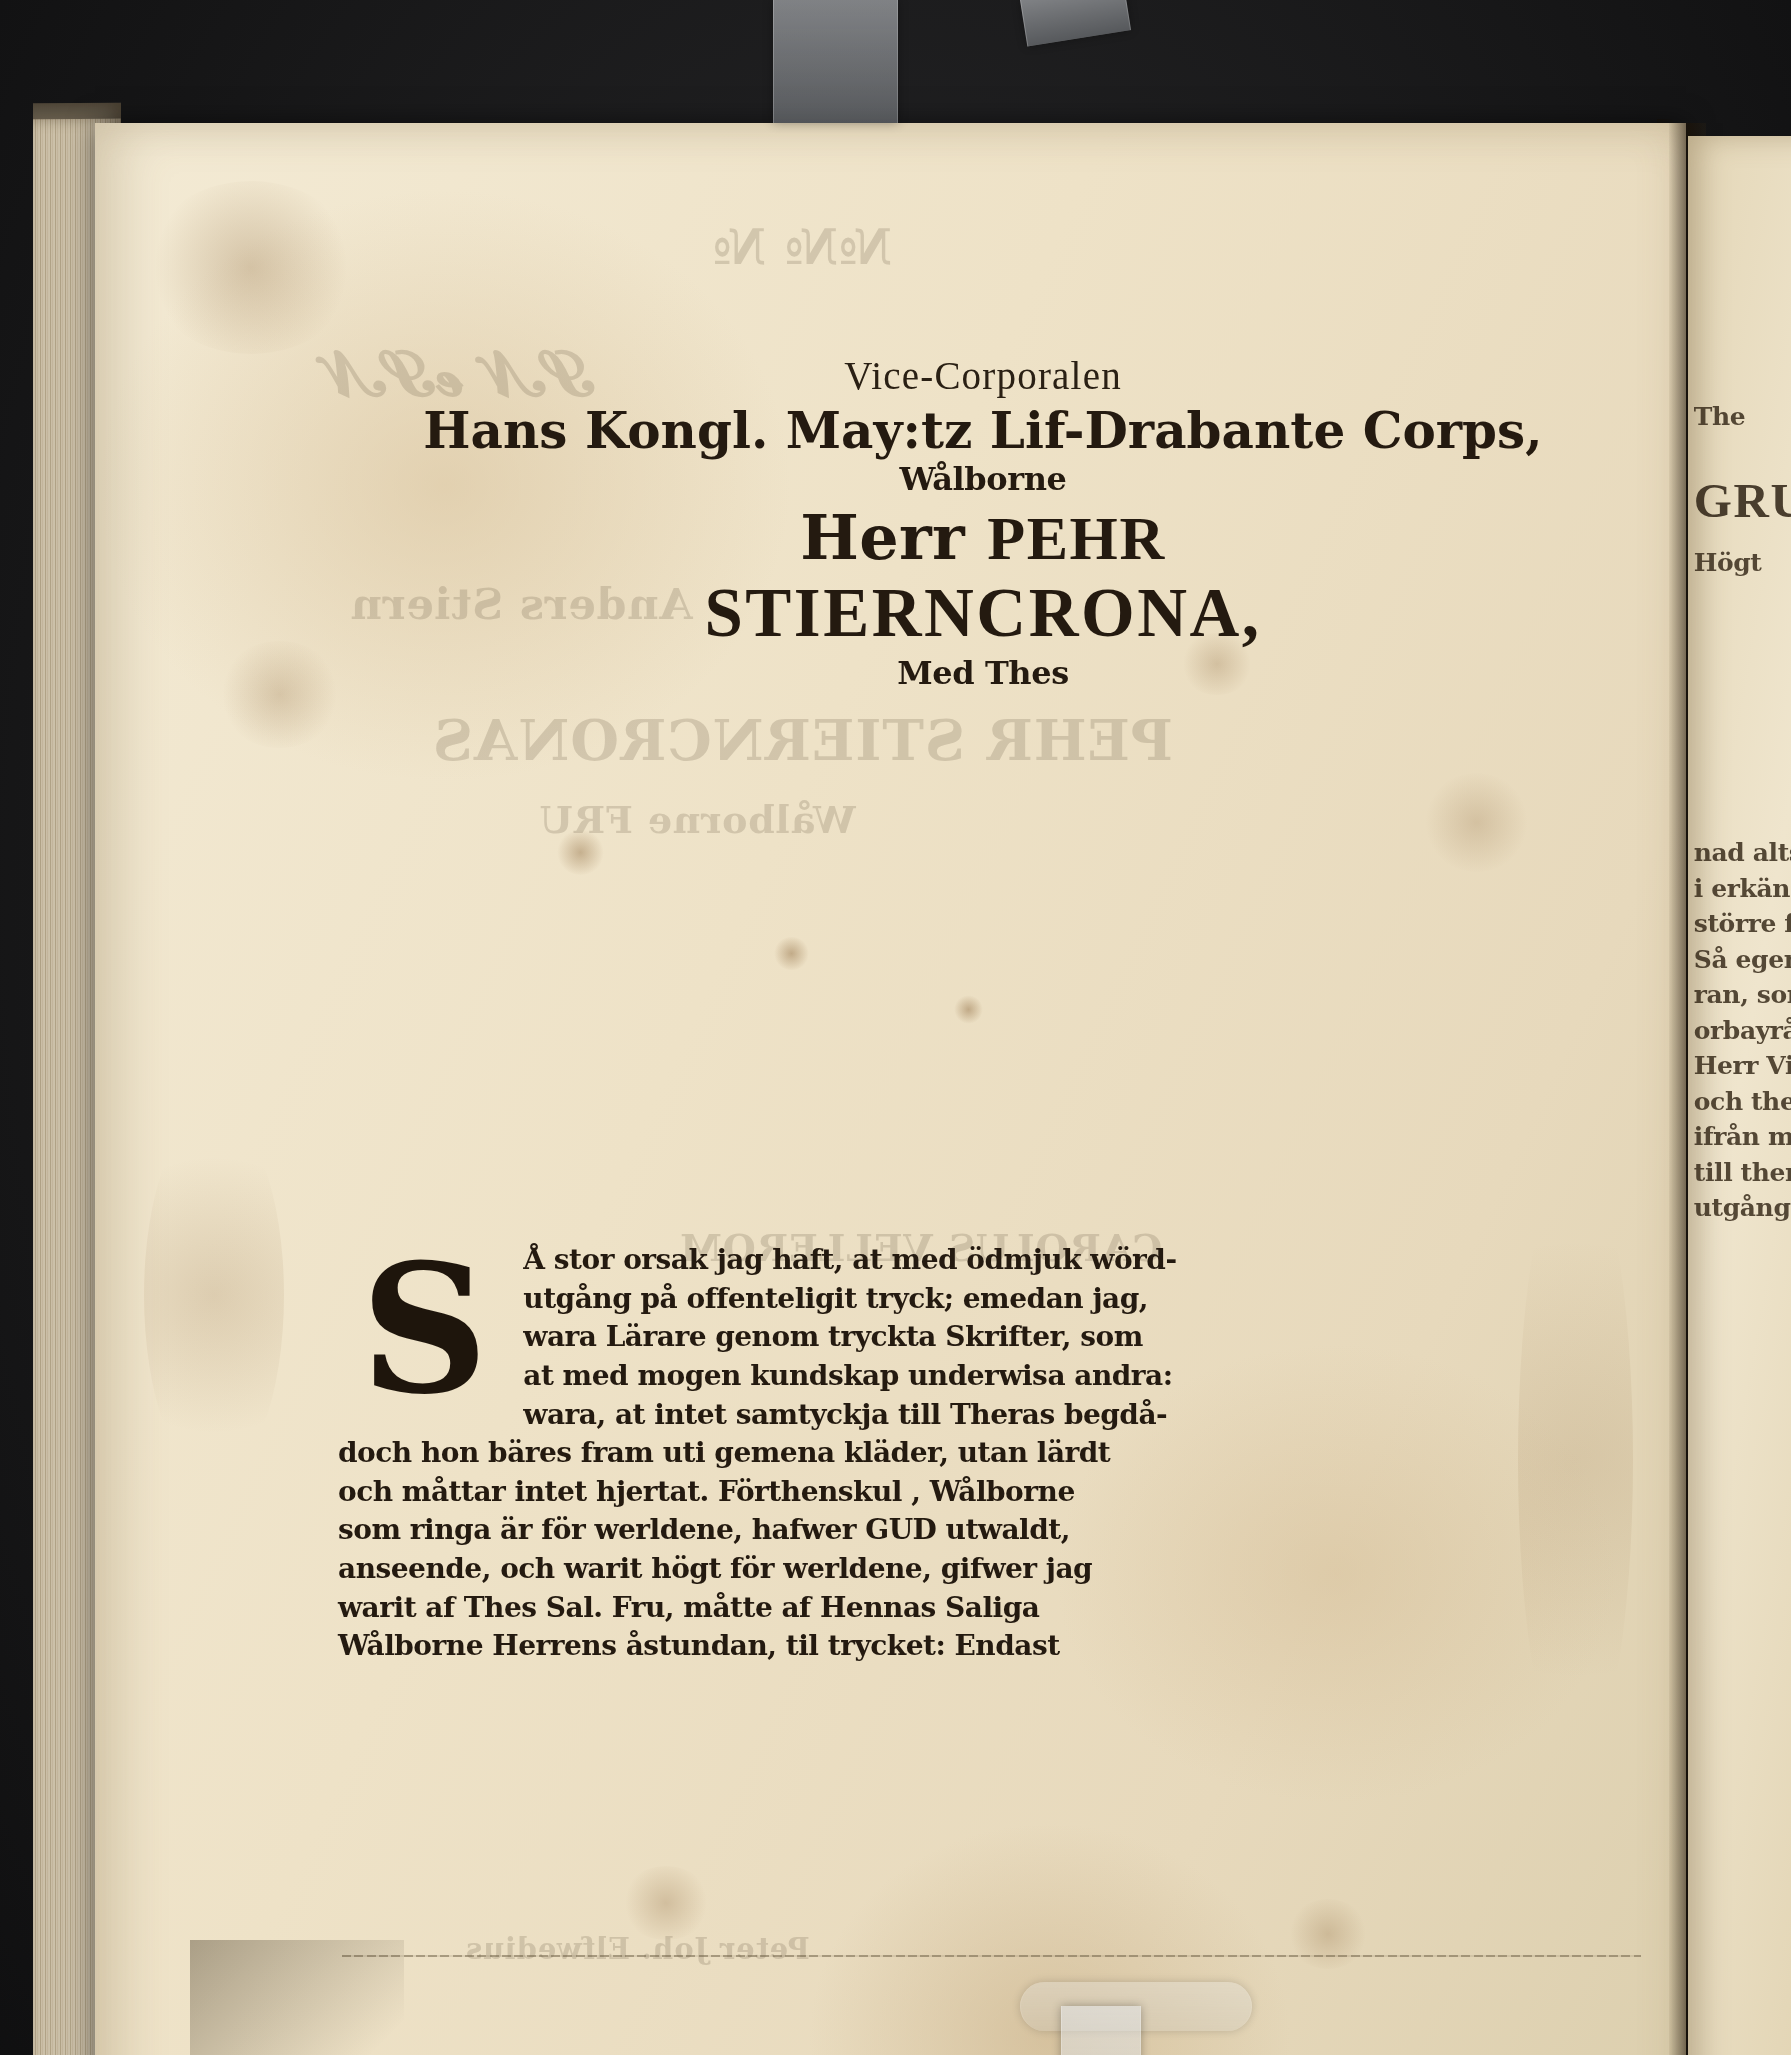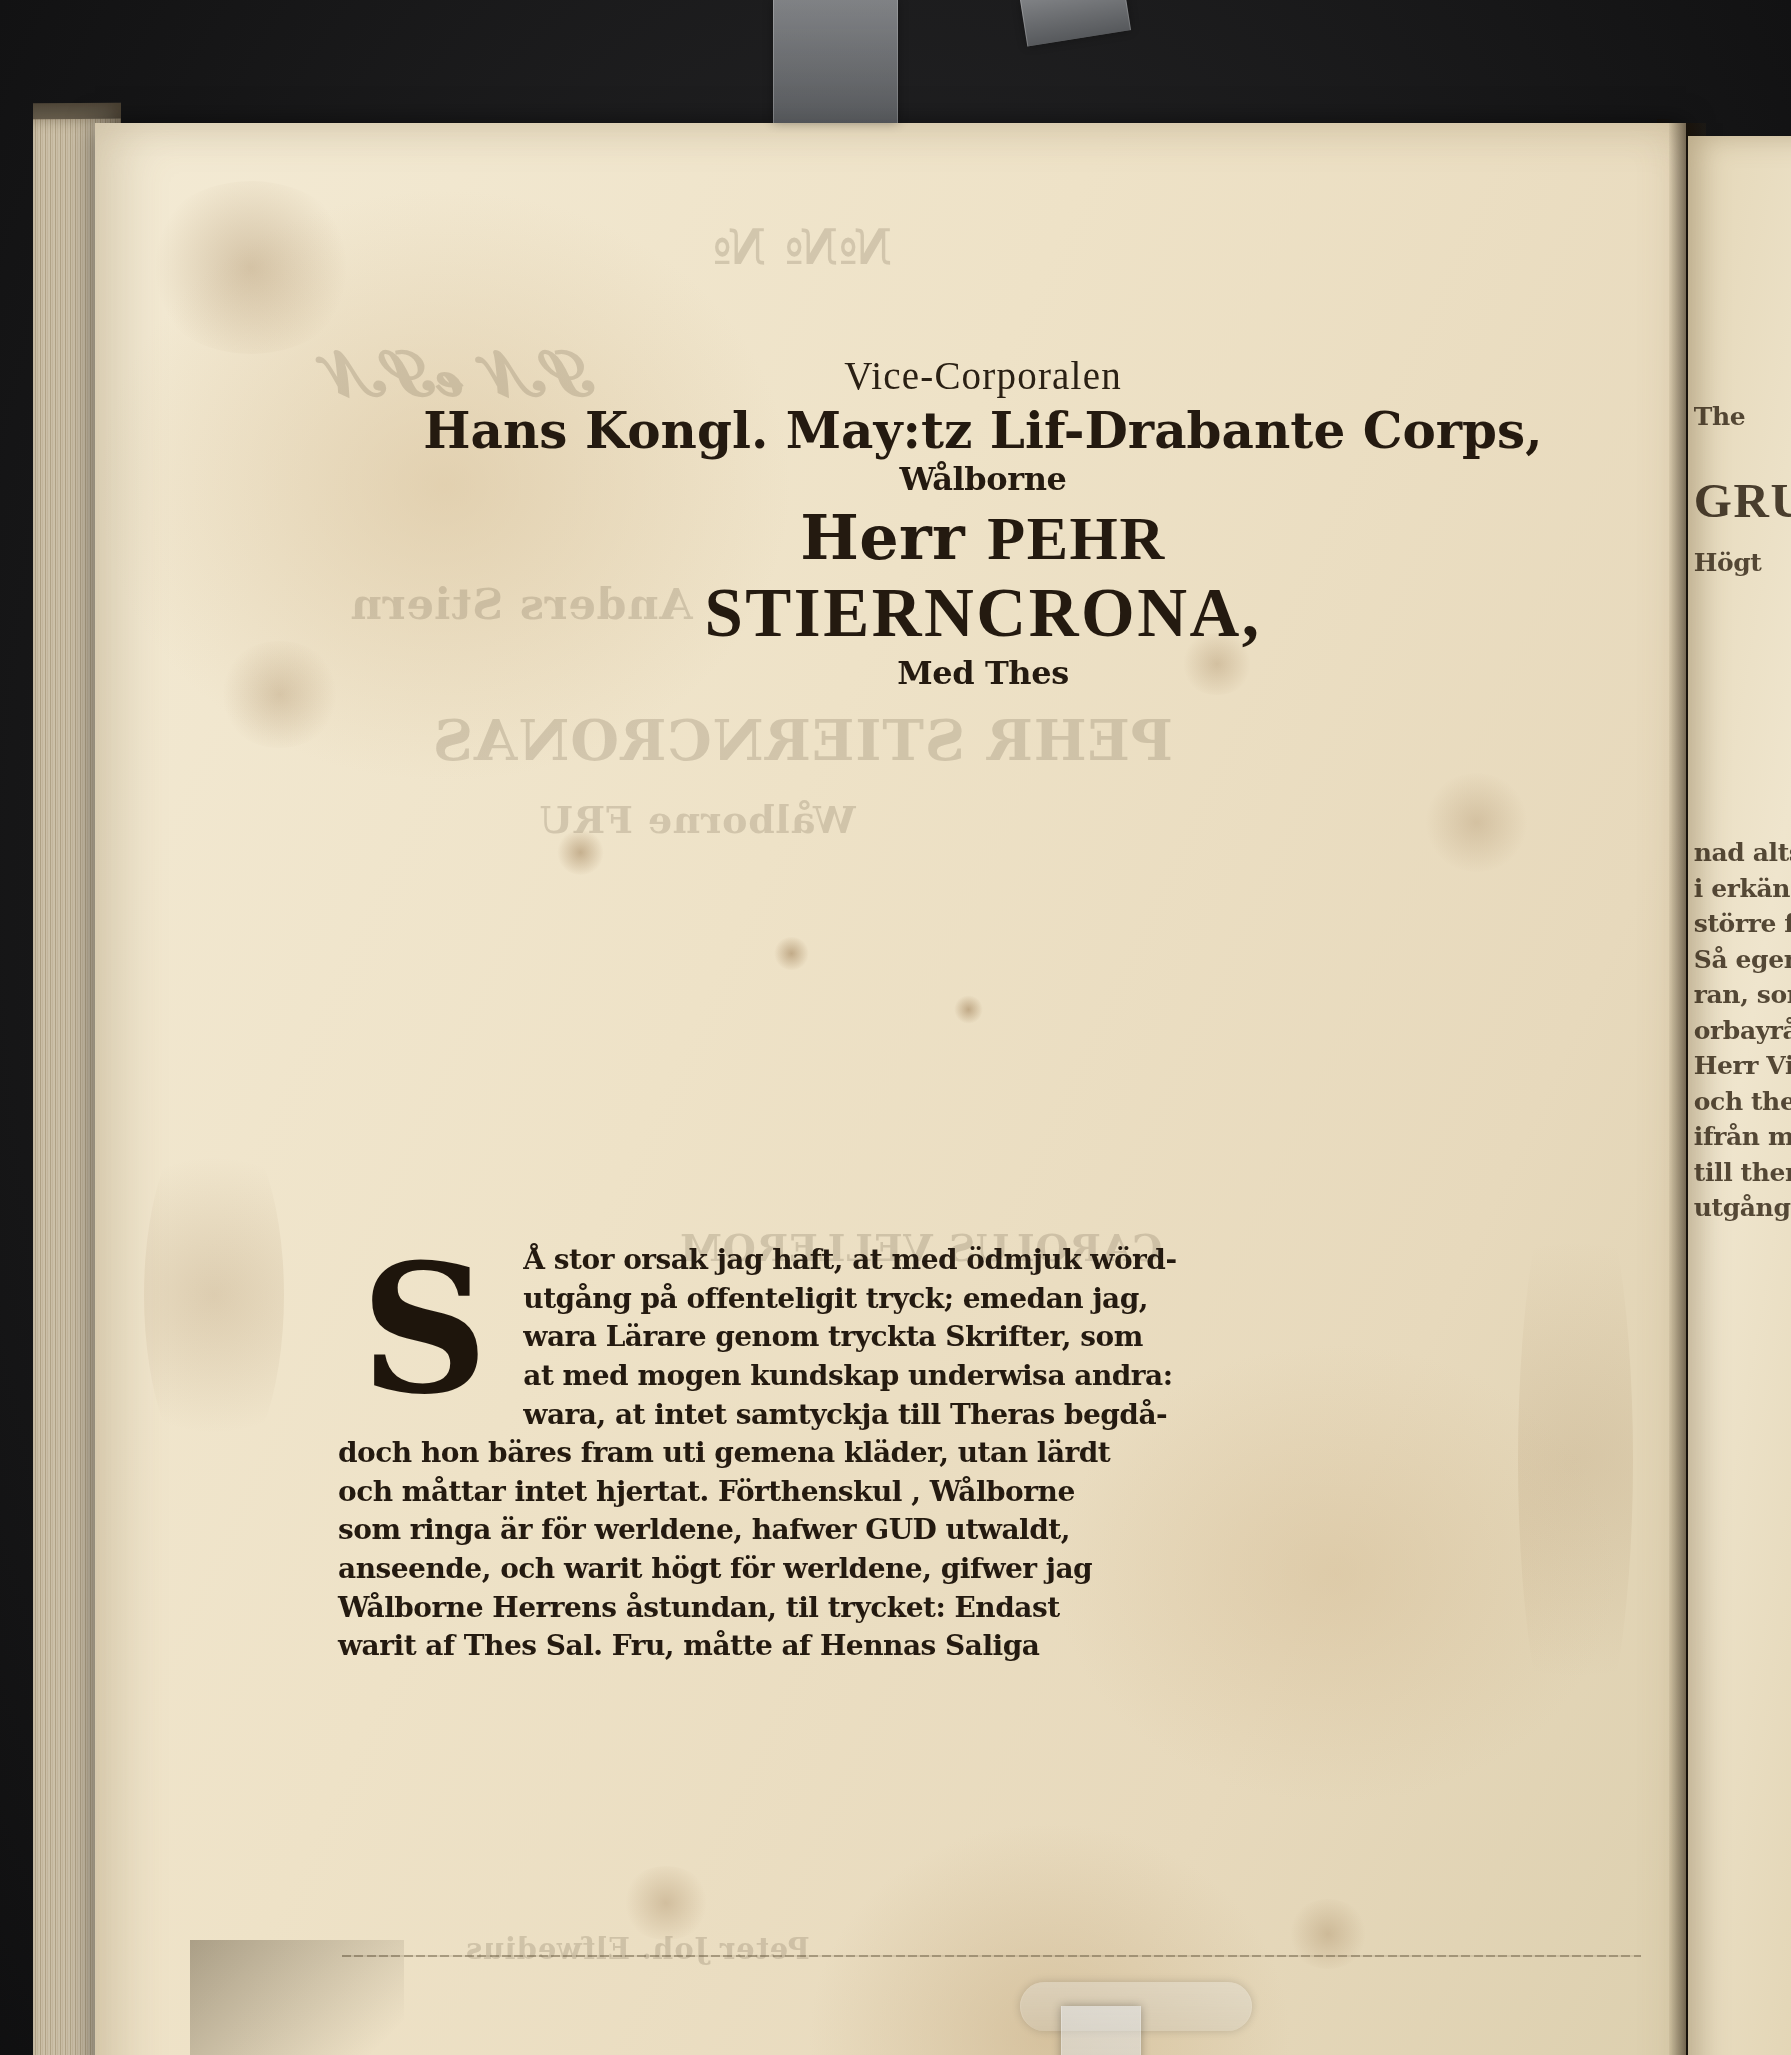--- a/index.html
+++ b/index.html
@@ -303,22 +303,22 @@
       <div class="body-text">
         <span class="ln">Å stor orsak jag haft, at med ödmjuk wörd-</span>
         <span class="ln">utgång på offenteligit tryck; emedan jag,</span>
         <span class="ln">wara Lärare genom tryckta Skrifter, som</span>
         <span class="ln">at med mogen kundskap underwisa andra:</span>
         <span class="ln">wara, at intet samtyckja till Theras begdå-</span>
         <span class="ln">doch hon bäres fram uti gemena kläder, utan lärdt</span>
         <span class="ln">och måttar intet hjertat.   Förthenskul , Wålborne</span>
         <span class="ln">som ringa är för werldene, hafwer GUD utwaldt,</span>
         <span class="ln">anseende, och warit högt för werldene, gifwer jag</span>
+        <span class="ln">warit af Thes Sal. Fru, måtte af Hennas Saliga</span>
         <span class="ln">Wålborne Herrens åstundan, til trycket: Endast</span>
-        <span class="ln">warit af Thes Sal. Fru, måtte af Hennas Saliga</span>
       </div>
     </div>
 
     <div class="footrule"></div>
 
     <div class="corner-tear"></div>
   </div>
 
   <div class="gutter"></div>
 

